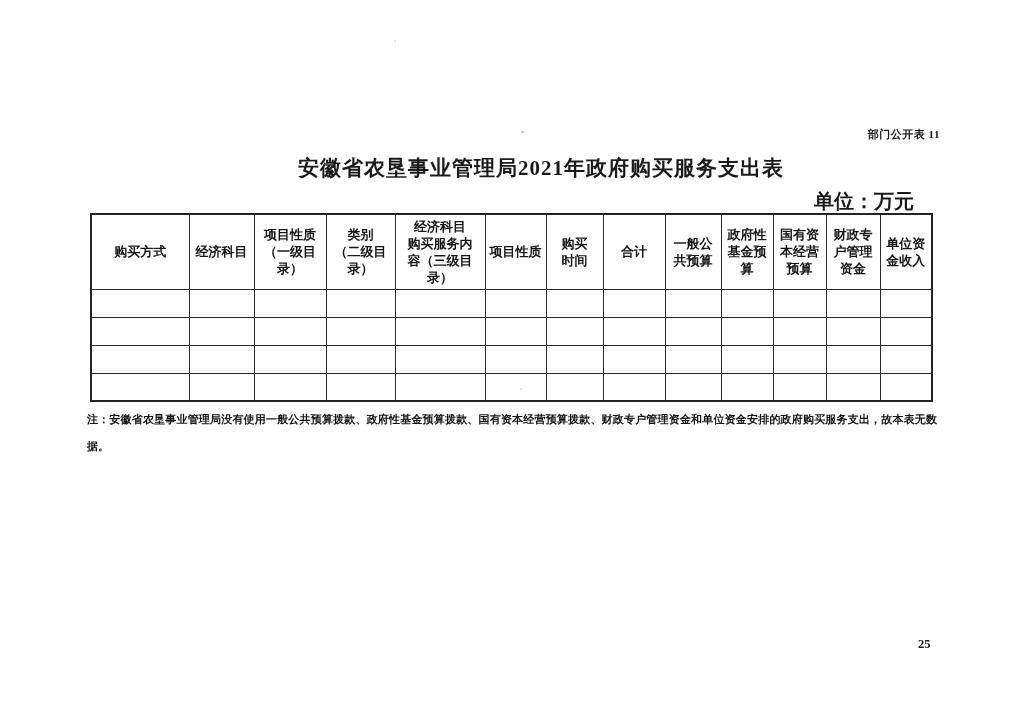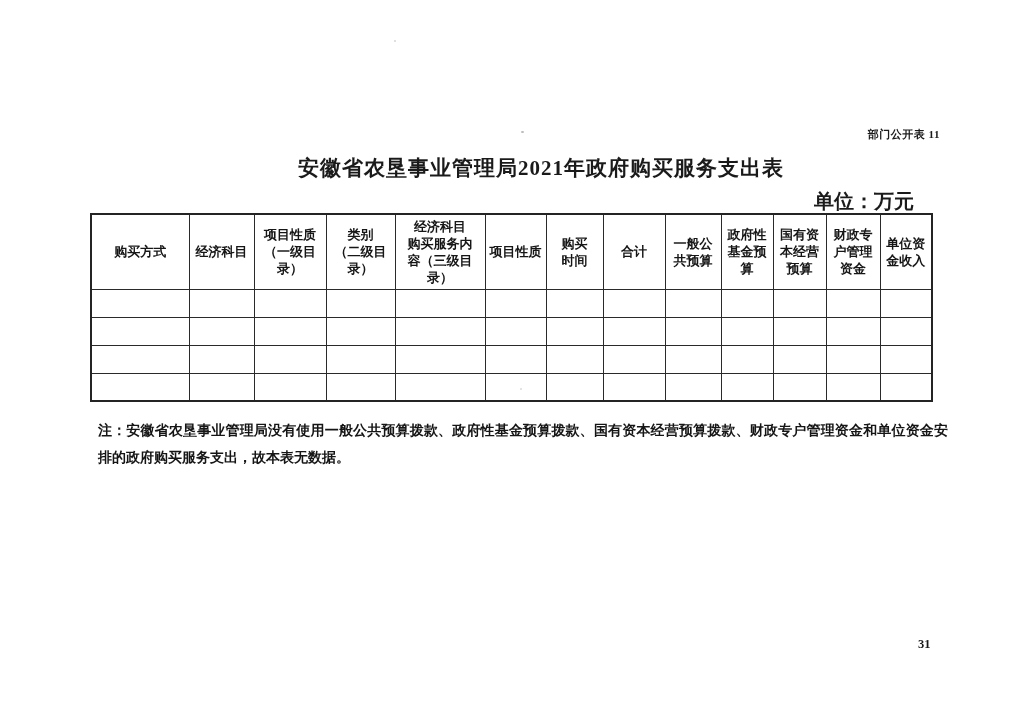--- a/index.html
+++ b/index.html
@@ -75,22 +75,22 @@
   col.c0 { width: 98px; }  col.c1 { width: 65px; }  col.c2 { width: 72px; }
   col.c3 { width: 69px; }  col.c4 { width: 90px; }  col.c5 { width: 61px; }
   col.c6 { width: 57px; }  col.c7 { width: 62px; }  col.c8 { width: 56px; }
   col.c9 { width: 52px; }  col.c10 { width: 53px; } col.c11 { width: 54px; }
   col.c12 { width: 52px; }
   .footnote {
     position: absolute;
     top: 406px;
     left: 87px;
     width: 850px;
-    margin: 11px;
-    font-size: 14px;
+    margin: 0;
+    font-size: 11px;
     font-weight: 600;
     line-height: 27px;
     text-align: justify;
     color: #151515;
   }
   .page-number {
     position: absolute;
     top: 637px;
     left: 918px;
     font-size: 12.5px;
@@ -224,19 +224,19 @@
           <td></td>
           <td></td>
           <td></td>
           <td></td>
         </tr>
       </tbody>
   </table>
 
   <p class="footnote">注：安徽省农垦事业管理局没有使用一般公共预算拨款、政府性基金预算拨款、国有资本经营预算拨款、财政专户管理资金和单位资金安排的政府购买服务支出，故本表无数据。</p>
 
-  <div class="page-number">31</div>
+  <div class="page-number">25</div>
 
   <div class="speck s1"></div>
   <div class="speck s2"></div>
   <div class="speck s3"></div>
 
 </div>
 
 </body></html>

